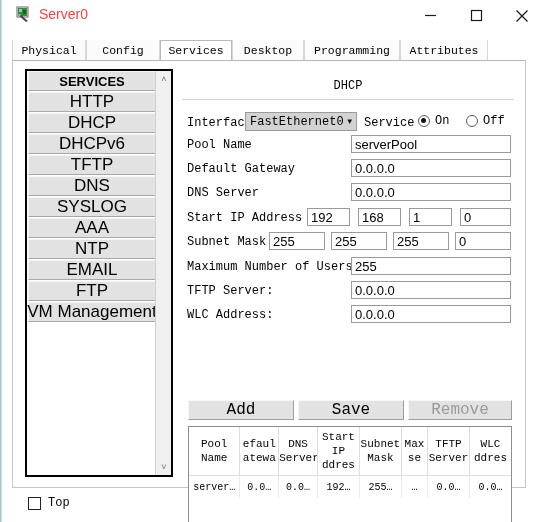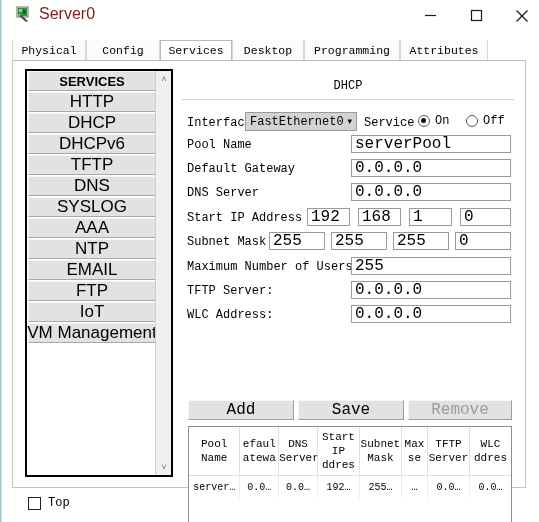--- a/index.html
+++ b/index.html
@@ -37,22 +37,22 @@
     background: #ffffff;
   }
   #title-icon {
     position: absolute;
     left: 12px; top: 5px;
     width: 18px; height: 18px;
   }
   #title-text {
     position: absolute;
     left: 36px; top: 5px;
-    font-size: 16px;
-    color: #7f1d1d;
+    font-size: 14px;
+    color: #ef4444;
     font-family: "Liberation Sans", sans-serif;
     line-height: 18px;
     white-space: nowrap;
   }
   .winbtn {
     position: absolute;
     top: 0;
     width: 46px; height: 31px;
     display: flex;
     align-items: center;
@@ -189,22 +189,22 @@
     font-size: 12px;
     color: #000000;
     white-space: nowrap;
     line-height: 18px;
   }
   .tf {
     position: absolute;
     box-sizing: border-box;
     background: #ffffff;
     border: 1px solid #9a9a9a;
-    font-family: Liberation Mono, monospace;
-    font-size: 16px;
+    font-family: Liberation Sans, sans-serif;
+    font-size: 13px;
     color: #000000;
     padding: 0 3px;
     line-height: 16px;
     height: 18px;
     outline: none;
   }
   .combo {
     position: absolute;
     box-sizing: border-box;
     background: #d3d3d3;
@@ -429,23 +429,20 @@
             <span>AAA</span>
           </div>
           <div class="svc-item">
             <span>NTP</span>
           </div>
           <div class="svc-item">
             <span>EMAIL</span>
           </div>
           <div class="svc-item">
             <span>FTP</span>
-          </div>
-          <div class="svc-item">
-            <span>IoT</span>
           </div>
           <div class="svc-item">
             <span>VM Management</span>
           </div>
         </div>
       <div id="svc-scroll">
         <div class="sb-arrow up">˄</div>
         <div class="sb-arrow down">˅</div>
       </div>
     </div>

